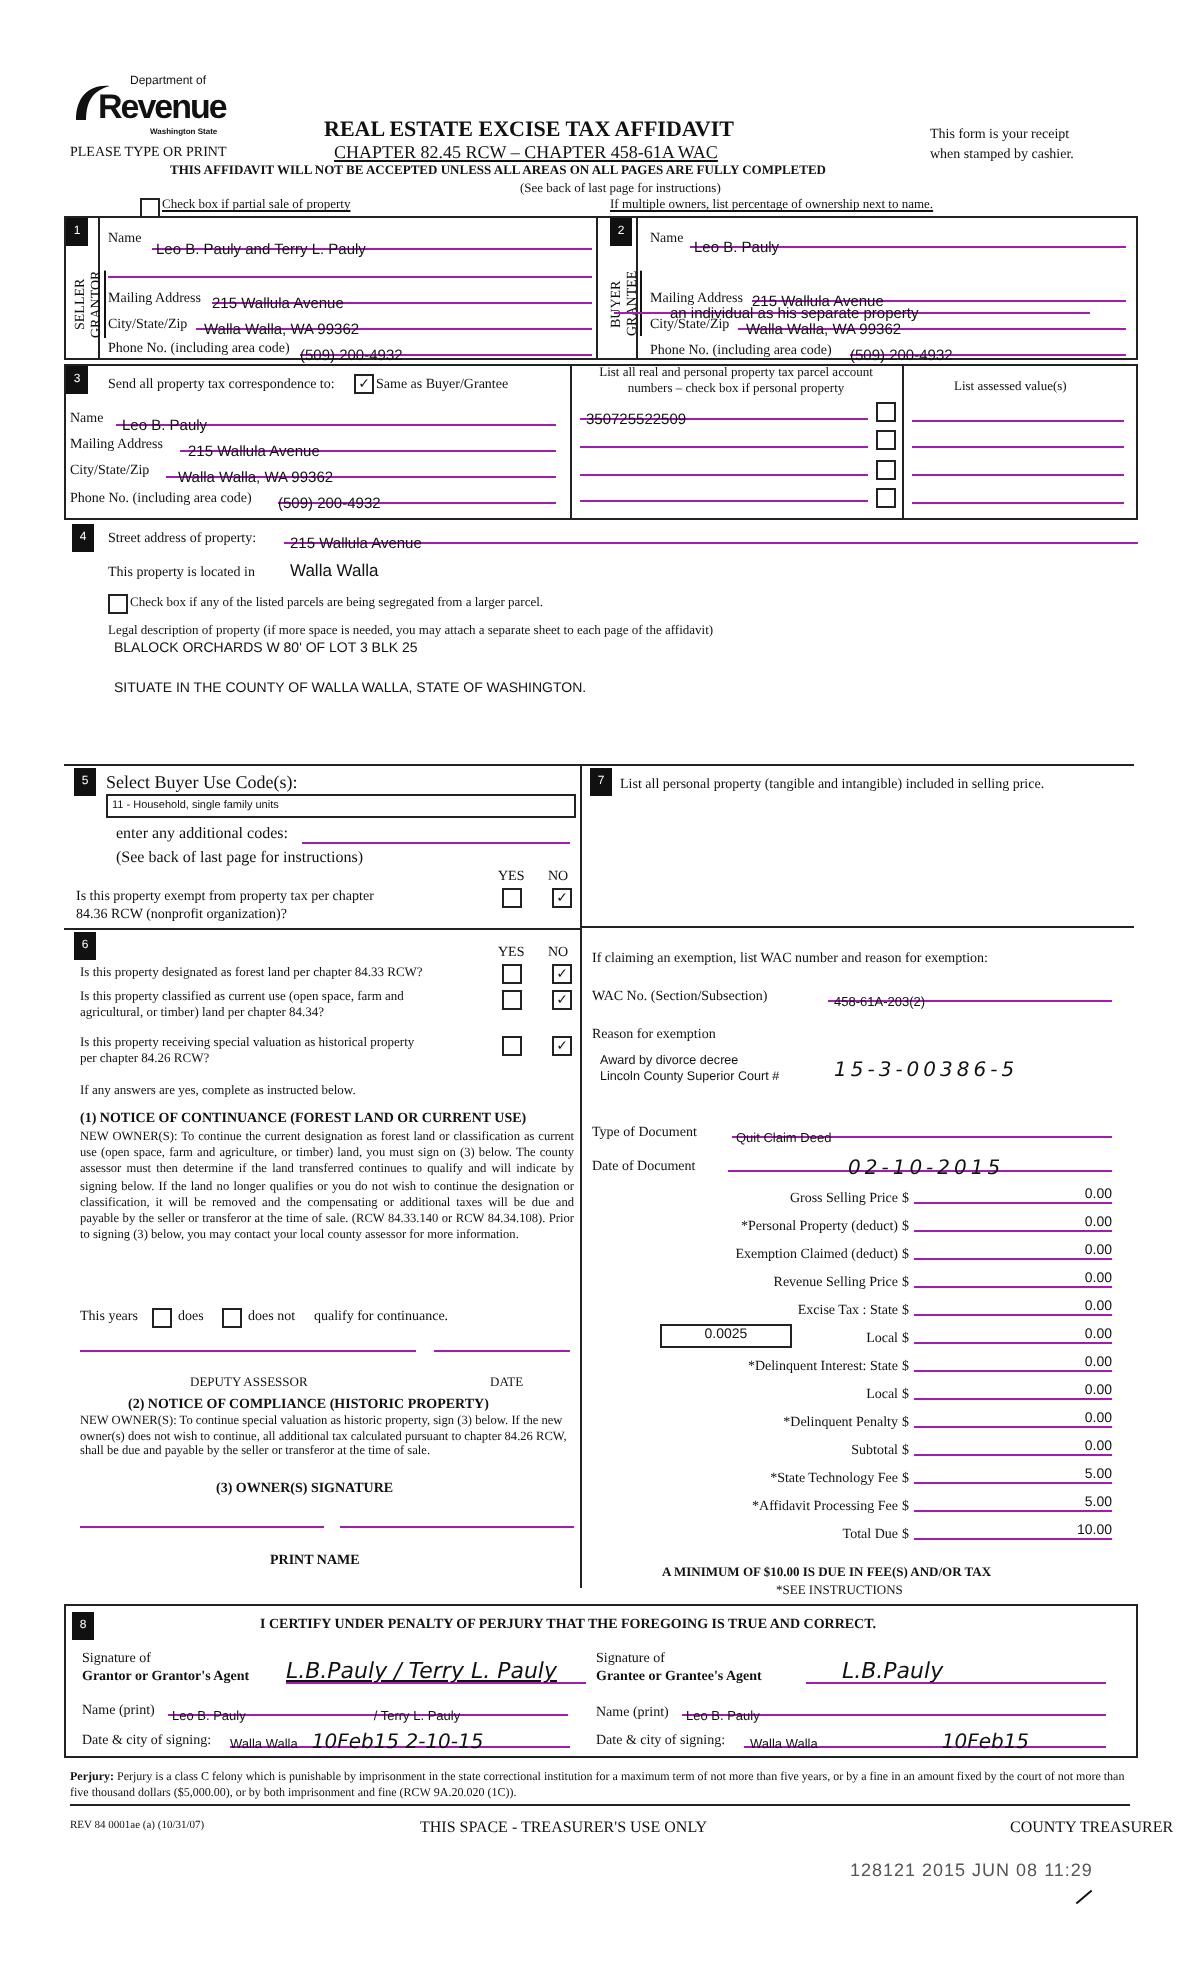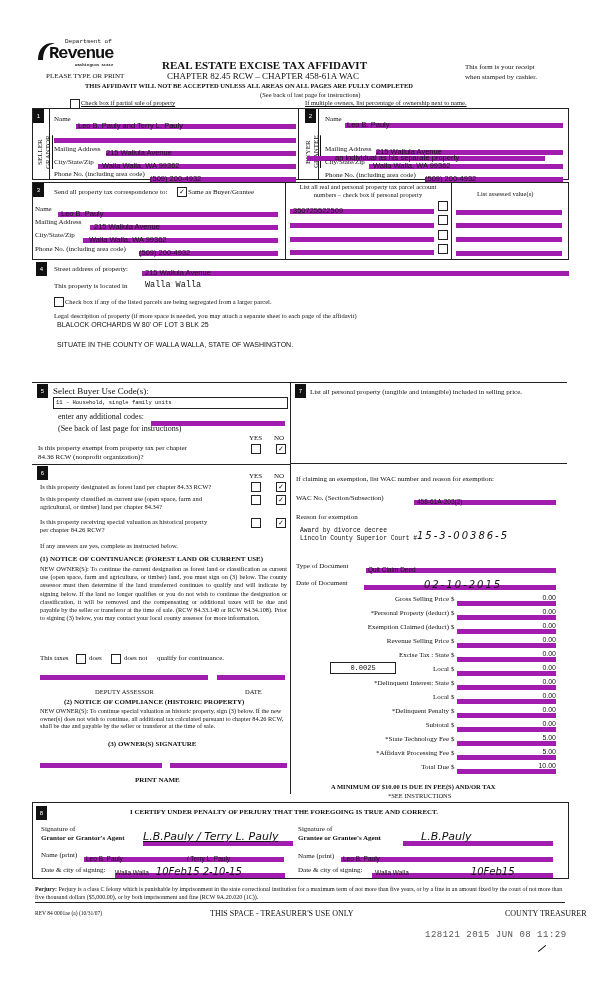--- a/index.html
+++ b/index.html
@@ -1,21 +1,21 @@
 <!DOCTYPE html>
 <html><head>
 <meta charset="utf-8">
 <style>
   html,body{margin:0;padding:0;background:#fff;}
   body{width:600px;height:984px;position:relative;overflow:hidden;font-family:"Liberation Serif",serif;color:#111;}
   .abs{position:absolute;}
-  .sans{font-family:Liberation Mono, monospace;}
+  .sans{font-family:Liberation Sans, sans-serif;}
   .hand{font-family:"DejaVu Sans",sans-serif;font-style:italic;}
   .num{position:absolute;background:#111;color:#fff;font-size:6px;width:11px;height:14px;text-align:center;line-height:14px;font-family:"Liberation Sans",sans-serif;}
-  .line{position:absolute;border-bottom:5px solid #a21caf;}
+  .line{position:absolute;border-bottom:1px solid #a21caf;}
   .box{position:absolute;border:1px solid #222;}
   .cb{position:absolute;width:8px;height:8px;border:1px solid #222;background:#fff;font-size:7px;line-height:8px;text-align:center;font-family:"DejaVu Sans",sans-serif;}
   .t6{font-size:6.5px;}
   .t7{font-size:7px;}
   .t8{font-size:8px;}
   .t9{font-size:9px;}
   .fill{font-family:"Liberation Sans",sans-serif;font-size:7.5px;}
   .vert{position:absolute;writing-mode:vertical-rl;transform:rotate(180deg);font-size:7px;text-align:center;line-height:8px;}
   .rowlbl{position:absolute;font-size:7px;text-align:right;}
   .rowval{position:absolute;font-family:"Liberation Sans",sans-serif;font-size:7px;text-align:right;}
@@ -24,23 +24,23 @@
 <body>
 
 <div class="abs" style="left:35px;top:36px;width:85px;height:30px;">
   <svg width="22" height="22" viewBox="0 0 22 22" style="position:absolute;left:0;top:4px;">
     <path d="M3 20 C3 8 10 2 20 3 C12 5 8 10 8 20 Z" fill="#111"></path>
   </svg>
   <span class="sans" style="position:absolute;left:30px;top:2px;font-size:6px;">Department of</span>
   <span class="sans" style="position:absolute;left:14px;top:8px;font-size:17px;font-weight:bold;letter-spacing:-1px;">Revenue</span>
   <span class="sans" style="position:absolute;left:40px;top:27px;font-size:4px;font-weight:bold;">Washington State</span>
 </div>
-<div class="abs t7" style="left:46px;top:72px;text-align:right;">PLEASE TYPE OR PRINT</div>
+<div class="abs t7" style="left:35px;top:72px;text-align:right;">PLEASE TYPE OR PRINT</div>
 <div class="abs" style="left:162px;top:59px;font-size:11px;font-weight:bold;">REAL ESTATE EXCISE TAX AFFIDAVIT</div>
-<div class="abs t9" style="left:167px;top:71px;">CHAPTER 82.45 RCW – CHAPTER 458-61A WAC</div>
+<div class="abs t9" style="left:167px;top:71px;text-decoration:underline;">CHAPTER 82.45 RCW – CHAPTER 458-61A WAC</div>
 <div class="abs t7" style="left:465px;top:63px;">This form is your receipt</div>
 <div class="abs t7" style="left:465px;top:73px;">when stamped by cashier.</div>
 <div class="abs t6" style="left:85px;top:82px;font-weight:bold;">THIS AFFIDAVIT WILL NOT BE ACCEPTED UNLESS ALL AREAS ON ALL PAGES ARE FULLY COMPLETED</div>
 <div class="abs t6" style="left:260px;top:91px;">(See back of last page for instructions)</div>
 <div class="cb" style="left:70px;top:99px;"></div>
 <div class="abs t6" style="left:81px;top:99px;text-decoration:underline;">Check box if partial sale of property</div>
 <div class="abs t6" style="left:305px;top:99px;text-decoration:underline;">If multiple owners, list percentage of ownership next to name.</div>
 
 <div class="box" style="left:32px;top:108px;width:535px;height:70px;"></div>
 <div class="abs" style="left:298px;top:108px;width:1px;height:71px;background:#222;"></div>
@@ -153,21 +153,21 @@
 
 <div class="abs t6" style="left:40px;top:518px;line-height:8px;">
   <span>Is this property receiving special valuation as historical property</span><br><span>per chapter 84.26 RCW?</span>
 </div>
 <div class="cb" style="left:251px;top:518px;"></div>
 <div class="cb" style="left:276px;top:518px;">✓</div>
 
 <div class="abs t6" style="left:40px;top:542px;">If any answers are yes, complete as instructed below.</div>
 <div class="abs t7" style="left:40px;top:555px;font-weight:bold;">(1) NOTICE OF CONTINUANCE (FOREST LAND OR CURRENT USE)</div>
 <div class="abs" style="left:40px;top:565px;width:247px;font-size:6.3px;line-height:8.2px;text-align:justify;">NEW OWNER(S): To continue the current designation as forest land or classification as current use (open space, farm and agriculture, or timber) land, you must sign on (3) below. The county assessor must then determine if the land transferred continues to qualify and will indicate by signing below. If the land no longer qualifies or you do not wish to continue the designation or classification, it will be removed and the compensating or additional taxes will be due and payable by the seller or transferor at the time of sale. (RCW 84.33.140 or RCW 84.34.108). Prior to signing (3) below, you may contact your local county assessor for more information.</div>
-<div class="abs t7" style="left:40px;top:654px;">This taxes</div>
+<div class="abs t7" style="left:40px;top:654px;">This years</div>
 <div class="cb" style="left:76px;top:654px;"></div>
 <div class="abs t7" style="left:89px;top:654px;">does</div>
 <div class="cb" style="left:111px;top:654px;"></div>
 <div class="abs t7" style="left:124px;top:654px;">does not</div>
 <div class="abs t7" style="left:157px;top:654px;">qualify for continuance.</div>
 
 <div class="line" style="left:40px;top:674px;width:168px;height:1px;"></div>
 <div class="line" style="left:217px;top:674px;width:68px;height:1px;"></div>
 <div class="abs t6" style="left:95px;top:688px;">DEPUTY ASSESSOR</div>
 <div class="abs t6" style="left:245px;top:688px;">DATE</div>

